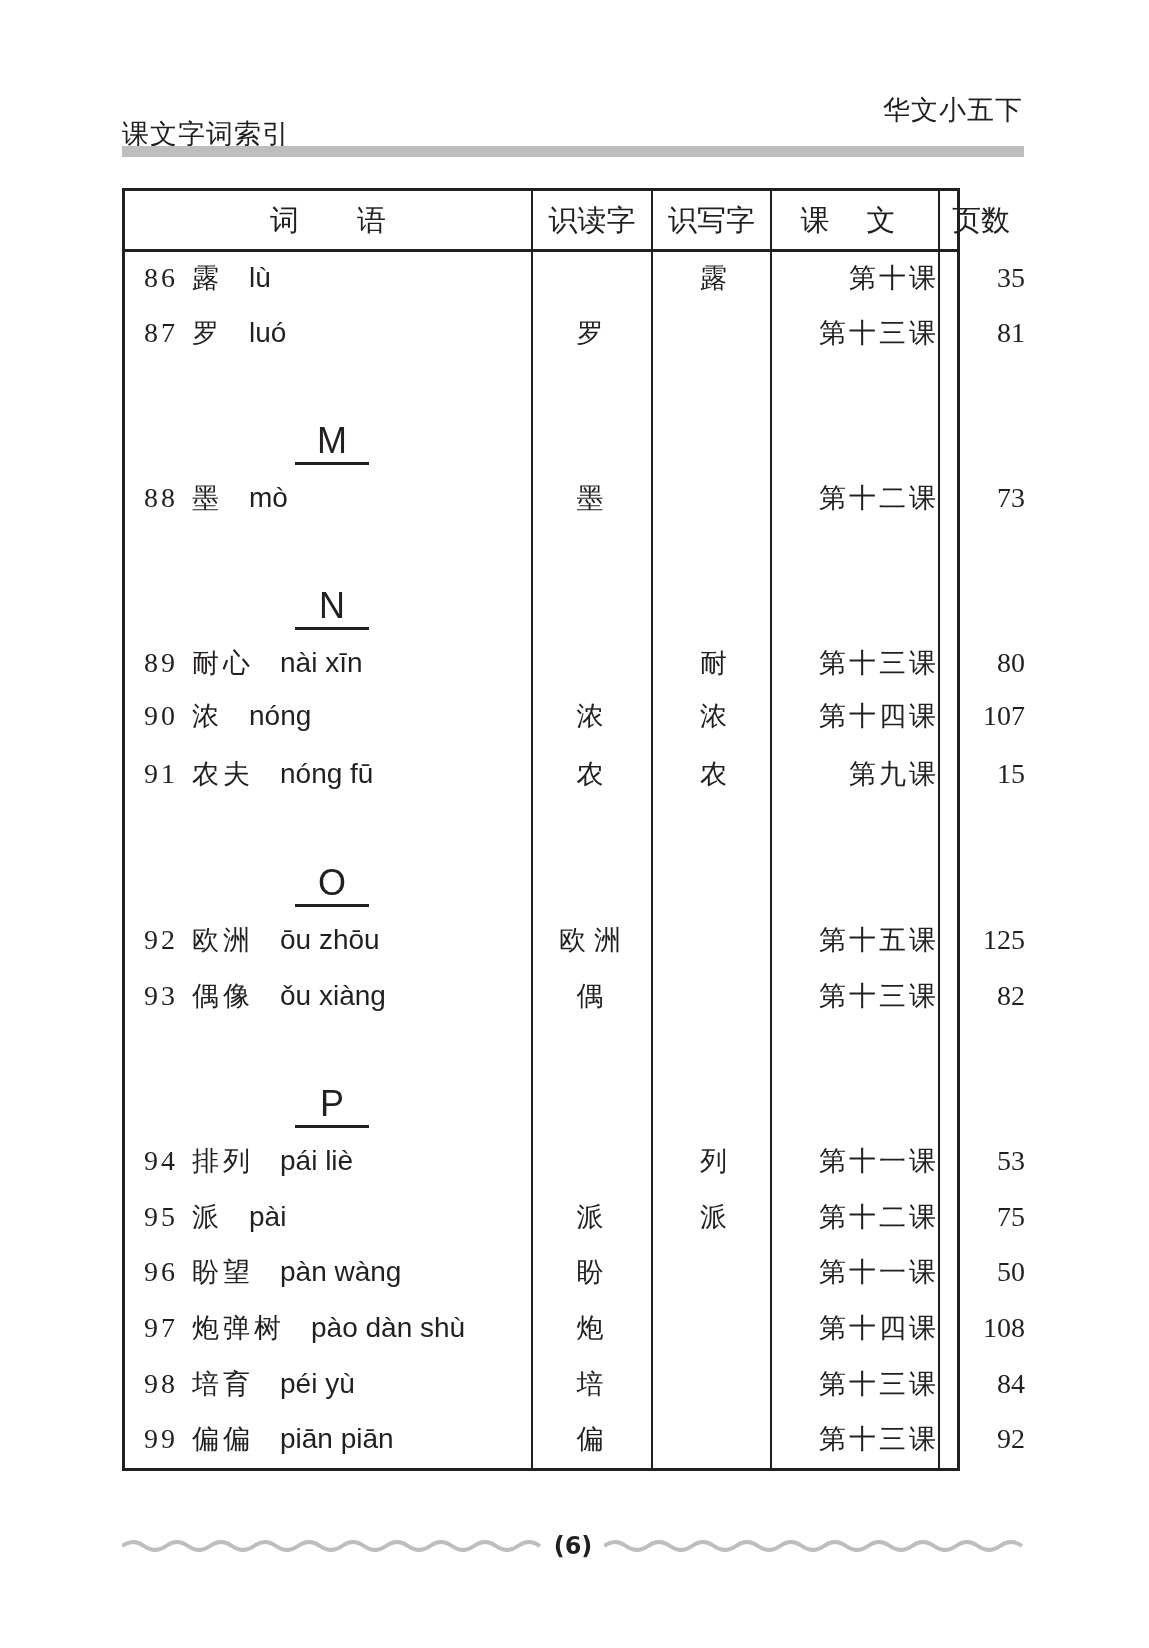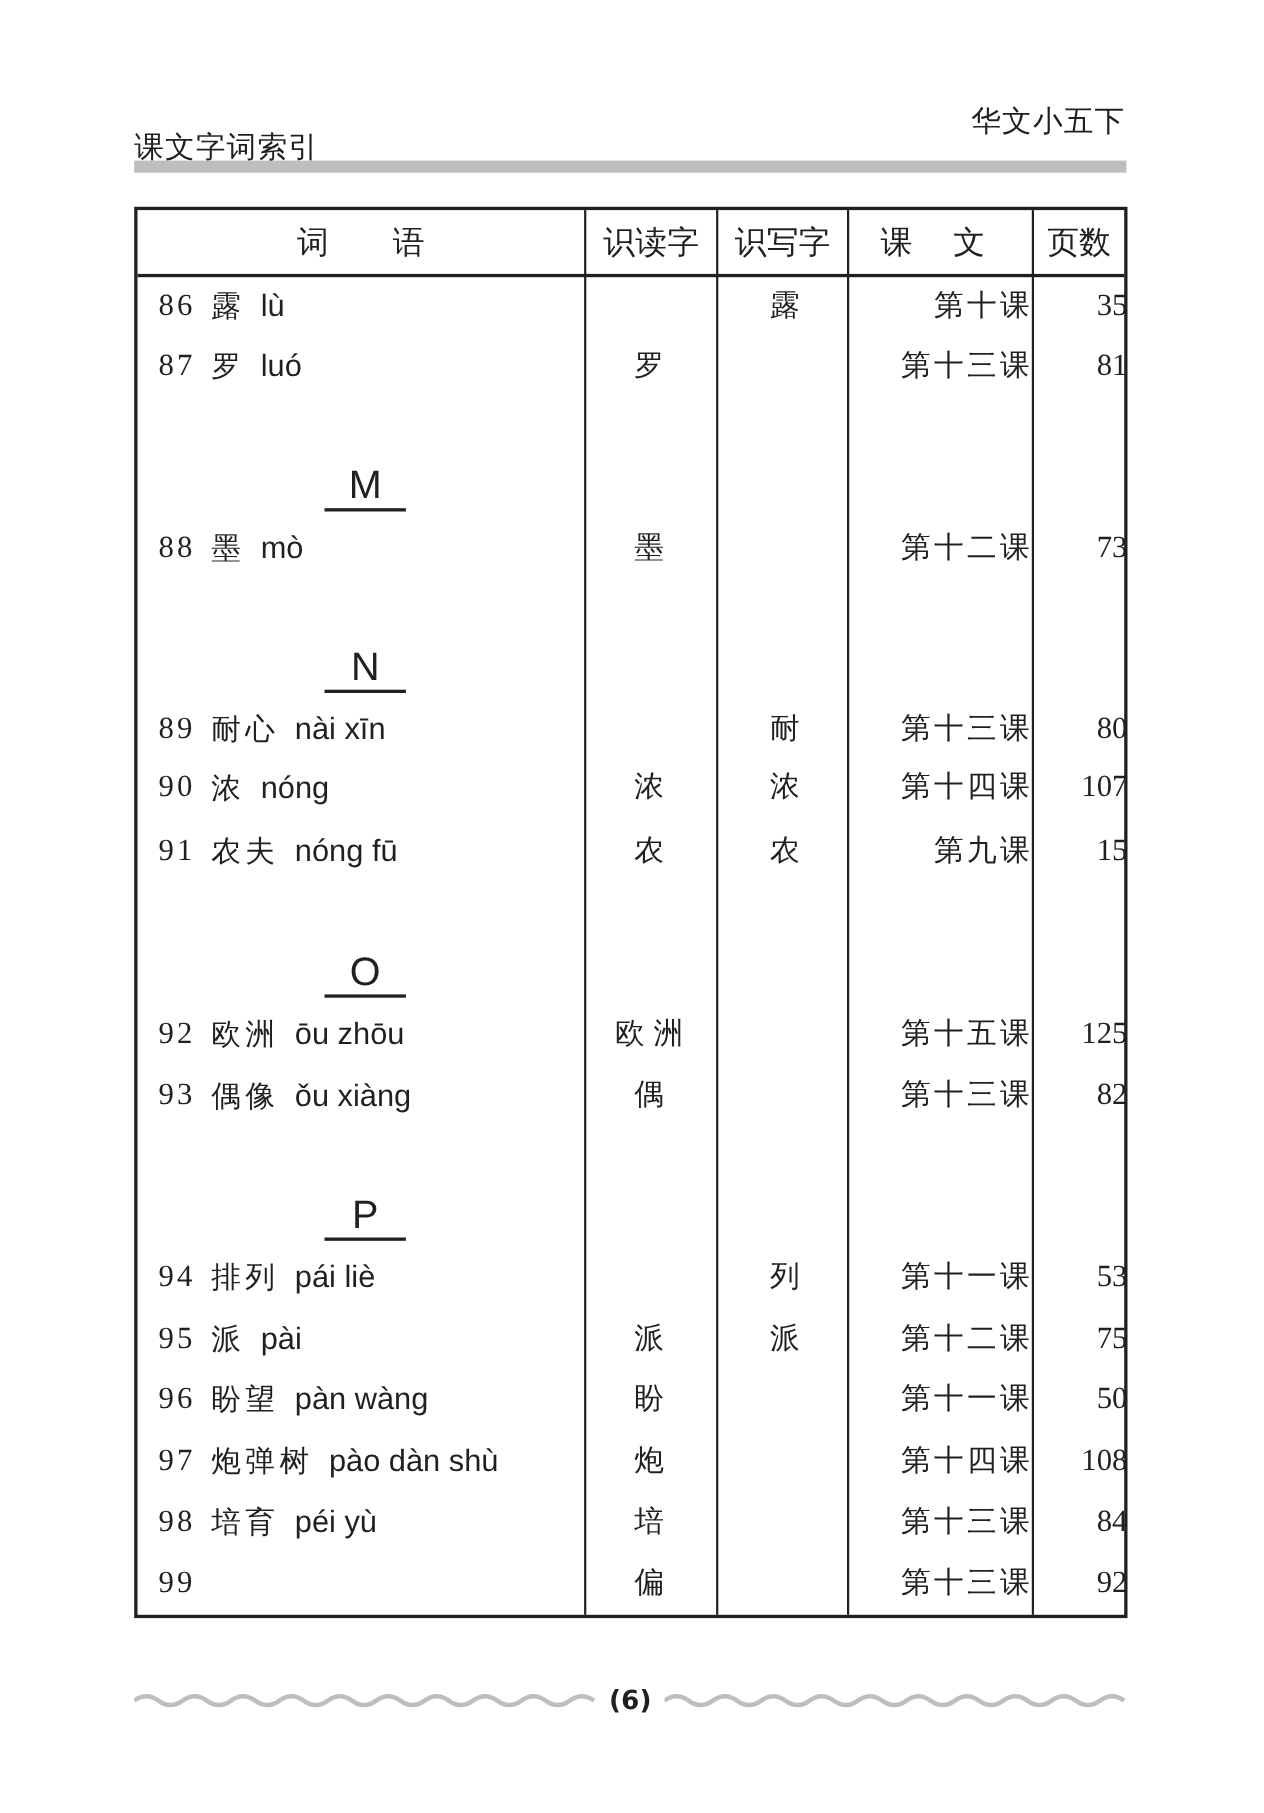--- a/index.html
+++ b/index.html
@@ -2,31 +2,31 @@
 <html><head>
 <meta charset="utf-8">
 <style>
   html, body { margin: 0; padding: 0; background: #ffffff; }
   body { width: 1149px; height: 1648px; position: relative; overflow: hidden;
          font-family: "DejaVu Serif", serif; color: #231f20; }
   .hdr-left { position: absolute; left: 122px; top: 92px; font-family: "DejaVu Sans", sans-serif; font-size: 27px; letter-spacing: 1px; margin-top: 24px; }
   .hdr-right { position: absolute; right: 126px; top: 92px; font-family: "DejaVu Sans", sans-serif; font-size: 27px; letter-spacing: 1px; margin-left: 20px; }
   .hdr-bar { position: absolute; left: 122px; top: 146px; width: 902px; height: 11px; background: #bcbec0; }
 
-  .table { position: absolute; left: 122px; top: 188px; width: 903px; height: 1283px;
+  .table { position: absolute; left: 122px; top: 188px; width: 838px; height: 1283px;
            box-sizing: border-box; border: 3px solid #231f20; }
   .vline { position: absolute; top: 0; bottom: 0; width: 2px; background: #231f20; }
   .head-row { position: absolute; left: 0; right: 0; top: 0; height: 58px; border-bottom: 3px solid #231f20; }
   .head-cell { position: absolute; top: 0; height: 58px; line-height: 58px; text-align: center;
                font-family: "DejaVu Sans", sans-serif; font-size: 29px; }
 
   .row { position: absolute; left: 0; right: 0; height: 50px; line-height: 50px; font-size: 27px; }
   .c-num { position: absolute; left: 19px; width: 40px; font-family: "Liberation Serif", serif; font-size: 28px; letter-spacing: 3px; }
   .c-word { position: absolute; left: 67px; letter-spacing: 4px; }
-  .c-pinyin { font-family: "Liberation Sans", sans-serif; font-size: 28px; letter-spacing: 0; margin-left: 14px; }
+  .c-pinyin { font-family: "Liberation Sans", sans-serif; font-size: 28px; letter-spacing: 0; margin-left: 26px; }
   .c-read { position: absolute; left: 409px; width: 120px; text-align: center; letter-spacing: 8px; }
   .c-write { position: absolute; left: 529px; width: 119px; text-align: center; }
   .c-lesson { position: absolute; left: 648px; width: 166px; text-align: right; letter-spacing: 3px; }
   .c-page { position: absolute; left: 818px; width: 82px; text-align: right; font-family: "Liberation Serif", serif; font-size: 28px; }
 
   .section { position: absolute; left: 170px; width: 74px; text-align: center;
              font-family: "Liberation Sans", sans-serif; font-size: 36px; line-height: 40px; }
   .section-line { position: absolute; left: 170px; width: 74px; height: 3px; background: #231f20; }
 
   .footer { position: absolute; left: 122px; top: 1528px; width: 902px; height: 36px; }
@@ -179,20 +179,21 @@
     <span class="c-num">98</span>
     <span class="c-word"><span>培育</span><span class="c-pinyin">péi yù</span></span>
     <span class="c-read">培</span>
     <span class="c-write"></span>
     <span class="c-lesson">第十三课</span>
     <span class="c-page">84</span>
   </div>
 
   <div class="row" style="top:1223px">
     <span class="c-num">99</span>
+    <span class="c-word"><span>偏偏</span><span class="c-pinyin">piān piān</span></span>
     <span class="c-read">偏</span>
     <span class="c-write"></span>
     <span class="c-lesson">第十三课</span>
     <span class="c-page">92</span>
   </div>
 </div>
 
 <div class="footer">
   <svg width="420" height="36" style="left:0">
     <path d="M0 18 q11 -8 22 0 t22 0 t22 0 t22 0 t22 0 t22 0 t22 0 t22 0 t22 0 t22 0 t22 0 t22 0 t22 0 t22 0 t22 0 t22 0 t22 0 t22 0 t22 0" fill="none" stroke="#bcbec0" stroke-width="4"></path>

